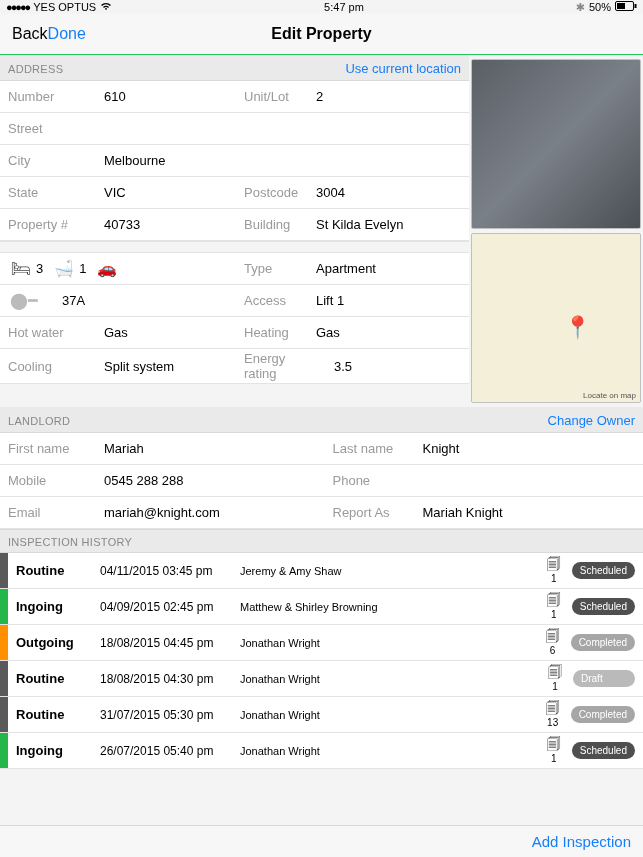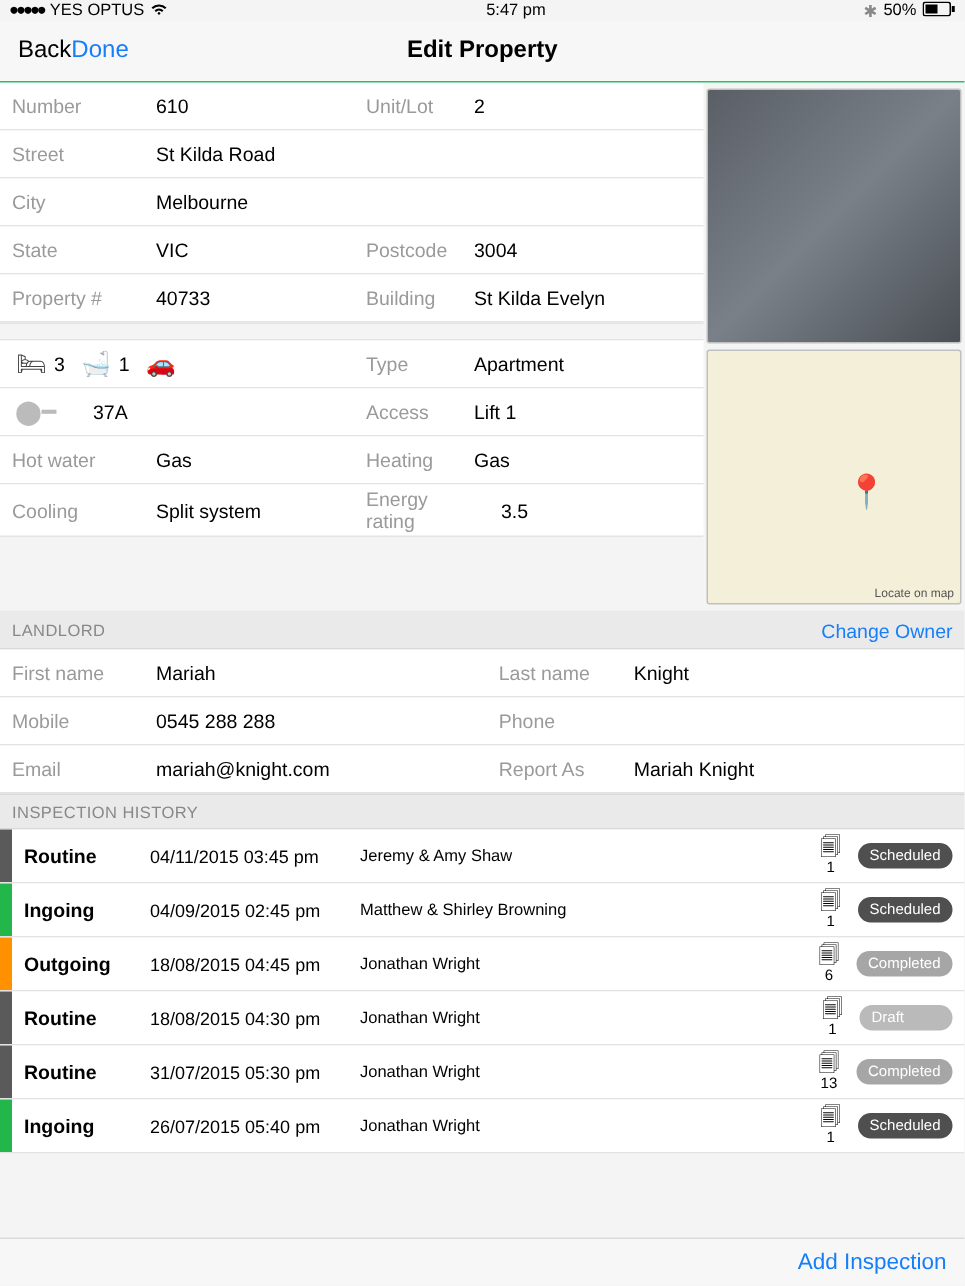--- a/index.html
+++ b/index.html
@@ -159,29 +159,32 @@
 <div class="nav-bar" style="position:relative">
   <span class="nav-back">Back</span>
   <span class="nav-title">Edit Property</span>
   <span class="nav-done">Done</span>
 </div>
 
 <div class="content">
 
 <div class="top-grid">
   <div class="form-area">
+    <div class="section-header">
+      <span class="label">ADDRESS</span>
+      <span class="action">Use current location</span>
+    </div>
     <div class="row">
       <div class="cell label w1">Number</div>
       <div class="cell value w2">610</div>
       <div class="cell label w3">Unit/Lot</div>
       <div class="cell value">2</div>
     </div>
     <div class="row">
       <div class="cell label w1">Street</div>
-      <div class="cell value">St Kilda Road</div>
     </div>
     <div class="row">
       <div class="cell label w1">City</div>
       <div class="cell value">Melbourne</div>
     </div>
     <div class="row">
       <div class="cell label w1">State</div>
       <div class="cell value w2">VIC</div>
       <div class="cell label w3">Postcode</div>
       <div class="cell value">3004</div>

